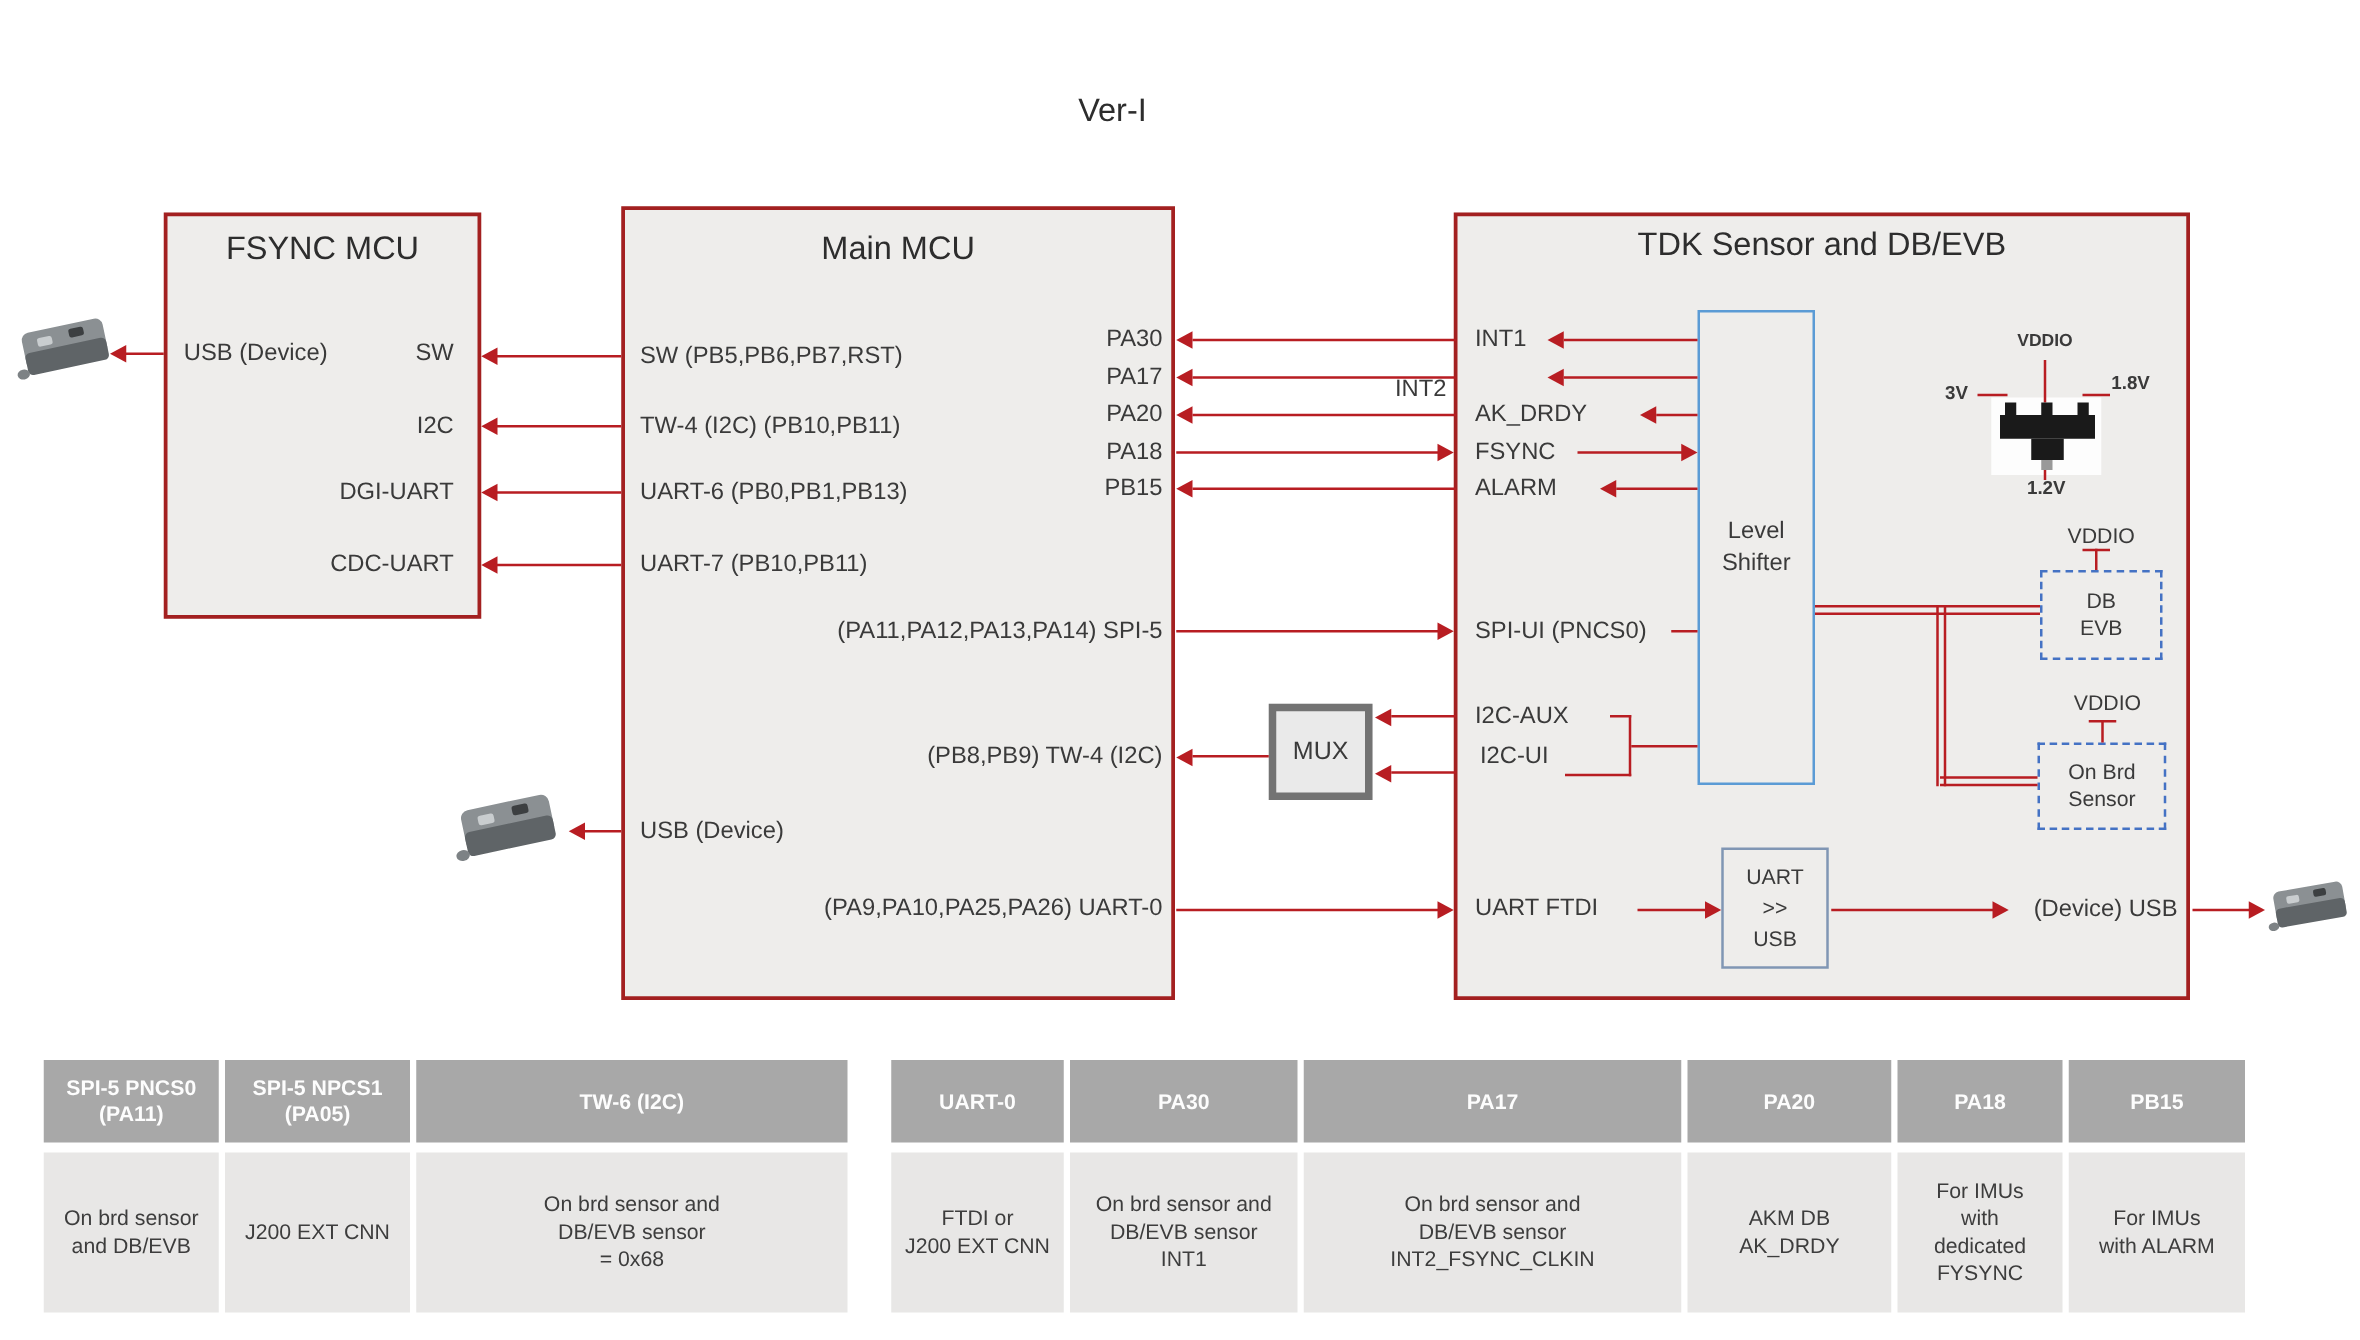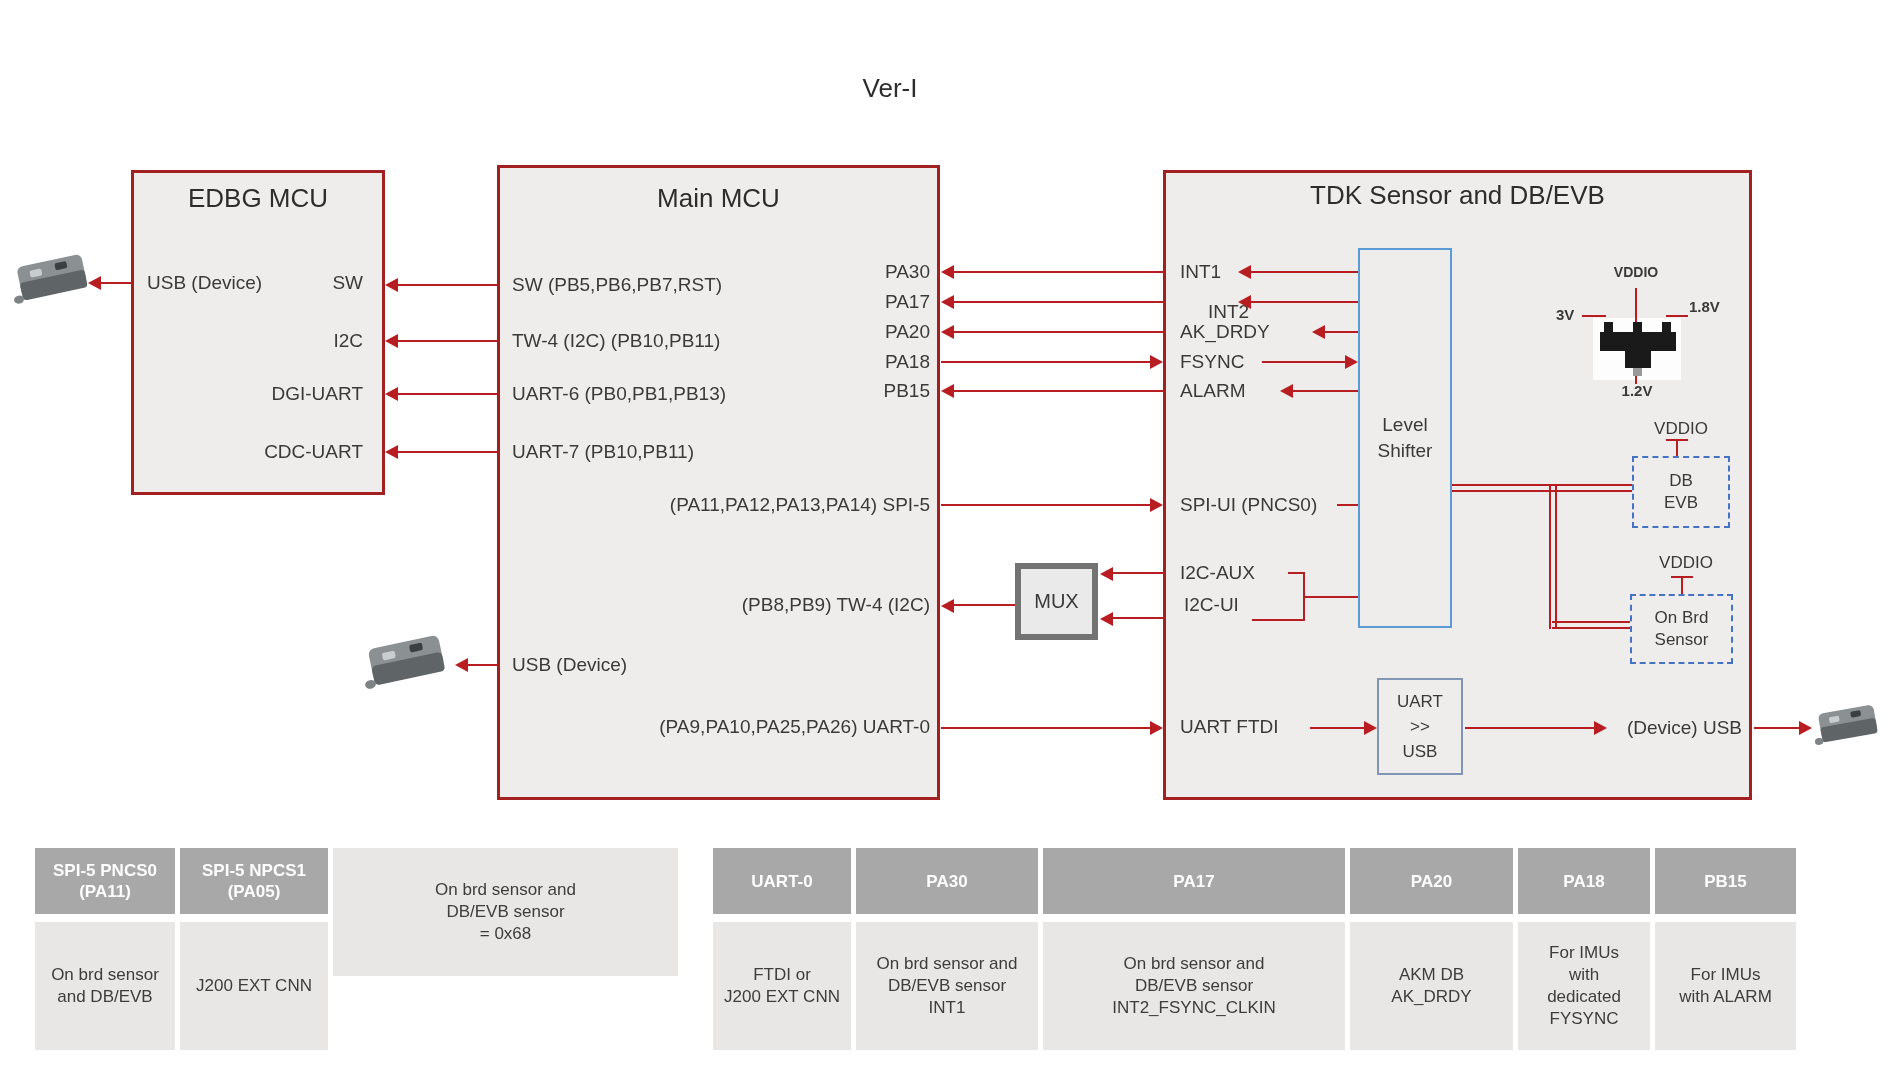--- a/index.html
+++ b/index.html
@@ -35,21 +35,21 @@
          display:flex;align-items:center;justify-content:center;text-align:center;white-space:pre-line;}
 </style>
 </head>
 <body>
 
 <div id="canvas">
 
   <div class="btitle" style="left:790px;top:73px;width:200px;">Ver-I</div>
 
   <div class="box" style="left:131px;top:170px;width:254px;height:325px;"></div>
-  <div class="btitle" style="left:131px;top:183px;width:254px;">EDBG MCU</div>
+  <div class="btitle" style="left:131px;top:183px;width:254px;">FSYNC MCU</div>
   <div class="lbl" style="left:147px;top:271px;">USB (Device)</div>
   <div class="lbl" style="right:1525px;top:271px;">SW</div>
   <div class="lbl" style="right:1525px;top:329px;">I2C</div>
   <div class="lbl" style="right:1525px;top:382px;">DGI-UART</div>
   <div class="lbl" style="right:1525px;top:440px;">CDC-UART</div>
 
   <div class="box" style="left:497px;top:165px;width:443px;height:635px;"></div>
   <div class="btitle" style="left:497px;top:183px;width:443px;">Main MCU</div>
   <div class="lbl" style="left:512px;top:273px;">SW (PB5,PB6,PB7,RST)</div>
   <div class="lbl" style="left:512px;top:329px;">TW-4 (I2C) (PB10,PB11)</div>
@@ -61,21 +61,21 @@
   <div class="lbl" style="right:958px;top:350px;">PA18</div>
   <div class="lbl" style="right:958px;top:379px;">PB15</div>
   <div class="lbl" style="right:958px;top:493px;">(PA11,PA12,PA13,PA14)  SPI-5</div>
   <div class="lbl" style="right:958px;top:593px;">(PB8,PB9) TW-4 (I2C)</div>
   <div class="lbl" style="left:512px;top:653px;">USB (Device)</div>
   <div class="lbl" style="right:958px;top:715px;text-align:center;">(PA9,PA10,PA25,PA26)  UART-0</div>
 
   <div class="box" style="left:1163px;top:170px;width:589px;height:630px;"></div>
   <div class="btitle" style="left:1163px;top:180px;width:589px;">TDK Sensor and DB/EVB</div>
   <div class="lbl" style="left:1180px;top:260px;">INT1</div>
-  <div class="lbl" style="left:1208px;top:290px;margin-top:10px;">INT2</div>
+  <div class="lbl" style="left:1116px;top:290px;margin-top:10px;">INT2</div>
   <div class="lbl" style="left:1180px;top:320px;">AK_DRDY</div>
   <div class="lbl" style="left:1180px;top:350px;">FSYNC</div>
   <div class="lbl" style="left:1180px;top:379px;">ALARM</div>
   <div class="lbl" style="left:1180px;top:493px;">SPI-UI (PNCS0)</div>
   <div class="lbl" style="left:1180px;top:561px;">I2C-AUX</div>
   <div class="lbl" style="left:1184px;top:593px;">I2C-UI</div>
   <div class="lbl" style="left:1180px;top:715px;">UART FTDI</div>
   <div class="lbl" style="right:146px;top:716px;">(Device) USB</div>
 
   <div class="inner-blue pre" style="left:1358px;top:248px;width:94px;height:380px;">Level
@@ -214,20 +214,21 @@
 (PA11)</div>
       <div class="tcell">On brd sensor
 and DB/EVB</div>
     </div>
     <div class="tcol" style="width:148px;">
       <div class="thead">SPI-5 NPCS1
 (PA05)</div>
       <div class="tcell">J200 EXT CNN</div>
     </div>
     <div class="tcol" style="width:345px;">
+      <div class="thead">TW-6 (I2C)</div>
       <div class="tcell">On brd sensor and
 DB/EVB sensor
 = 0x68</div>
     </div>
     <div class="tcol" style="width:138px;padding-left:30px;">
       <div class="thead">UART-0</div>
       <div class="tcell">FTDI or
 J200 EXT CNN</div>
     </div>
     <div class="tcol" style="width:182px;">

